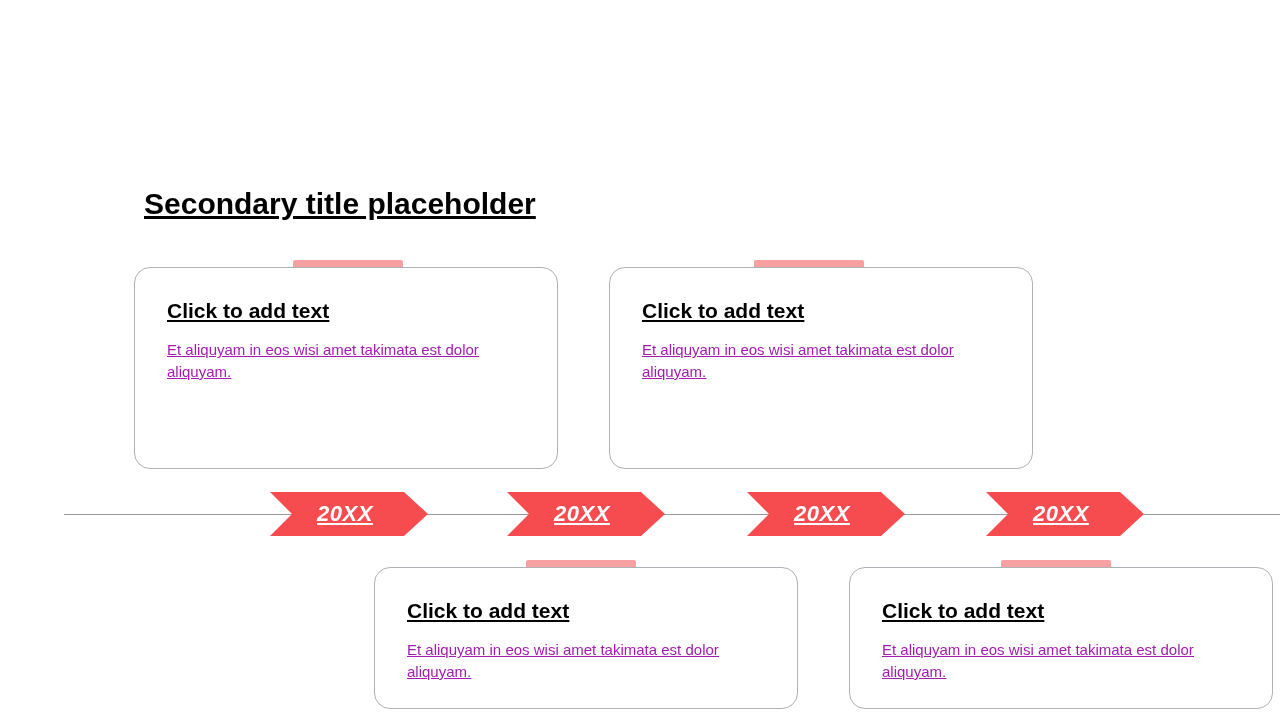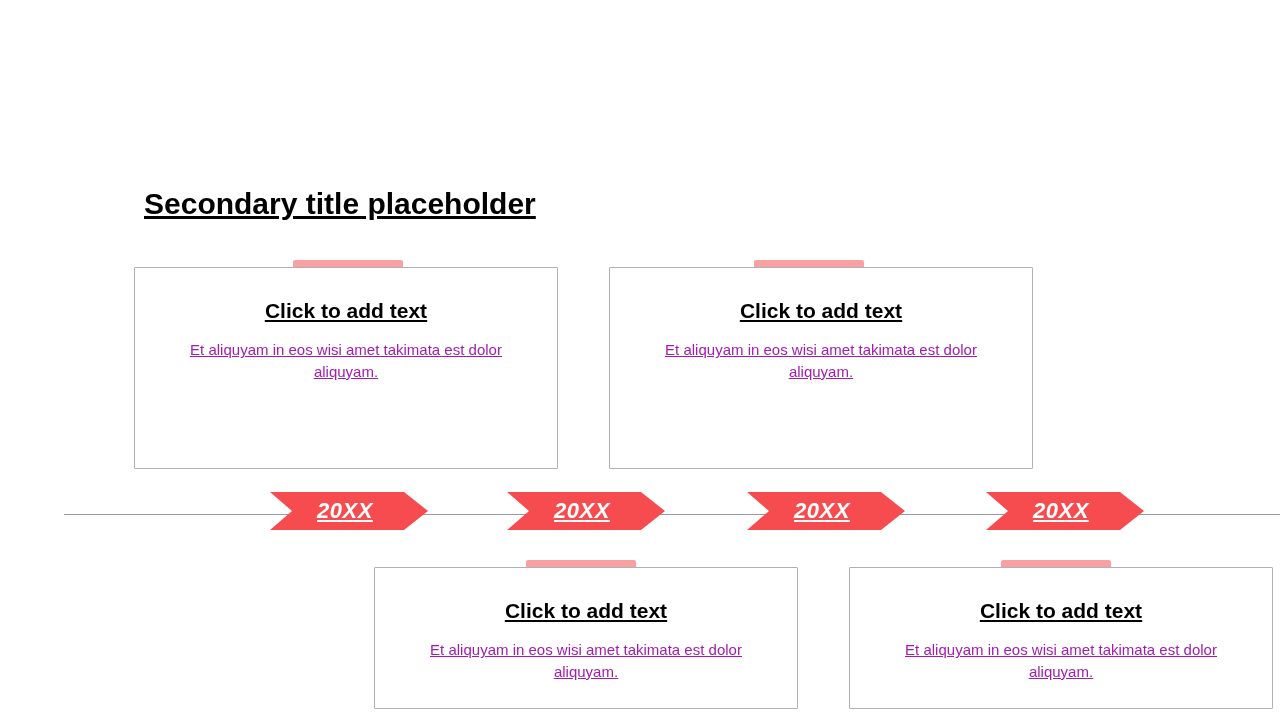--- a/index.html
+++ b/index.html
@@ -42,24 +42,23 @@
     z-index: 1;
   }
   #tab-1 { left: 229px; top: 196px; }
   #tab-2 { left: 690px; top: 196px; }
   #tab-3 { left: 462px; top: 496px; }
   #tab-4 { left: 937px; top: 496px; }
   .card {
     position: absolute;
     background: #ffffff;
     border: 1px solid #b0b0b7;
-    border-radius: 1px;
+    border-radius: 16px;
     padding: 15px 16px;
     z-index: 2;
-    text-align: center;
   }
   #card-1 { left: 70px;  top: 203px; width: 424px; height: 202px; }
   #card-2 { left: 545px; top: 203px; width: 424px; height: 202px; }
   #card-3 { left: 310px; top: 503px; width: 424px; height: 142px; }
   #card-4 { left: 785px; top: 503px; width: 424px; height: 142px; }
   .card-title {
     font-size: 21px;
     font-weight: bold;
     color: #000000;
     line-height: 1.15;
@@ -67,21 +66,21 @@
   .card-body {
     margin-top: 11px;
     font-size: 15px;
     color: #a21caf;
     line-height: 1.45;
   }
   .year-arrow {
     position: absolute;
     top: 428px;
     width: 158px;
-    height: 38px;
+    height: 44px;
     background: #f64c4f;
     clip-path: polygon(0% 0%, calc(100% - 24px) 0%, 100% 50%, calc(100% - 24px) 100%, 0% 100%, 22px 50%);
     display: flex;
     align-items: center;
     justify-content: center;
     z-index: 3;
   }
   #arrow-1 { left: 206px; }
   #arrow-2 { left: 443px; }
   #arrow-3 { left: 683px; }

